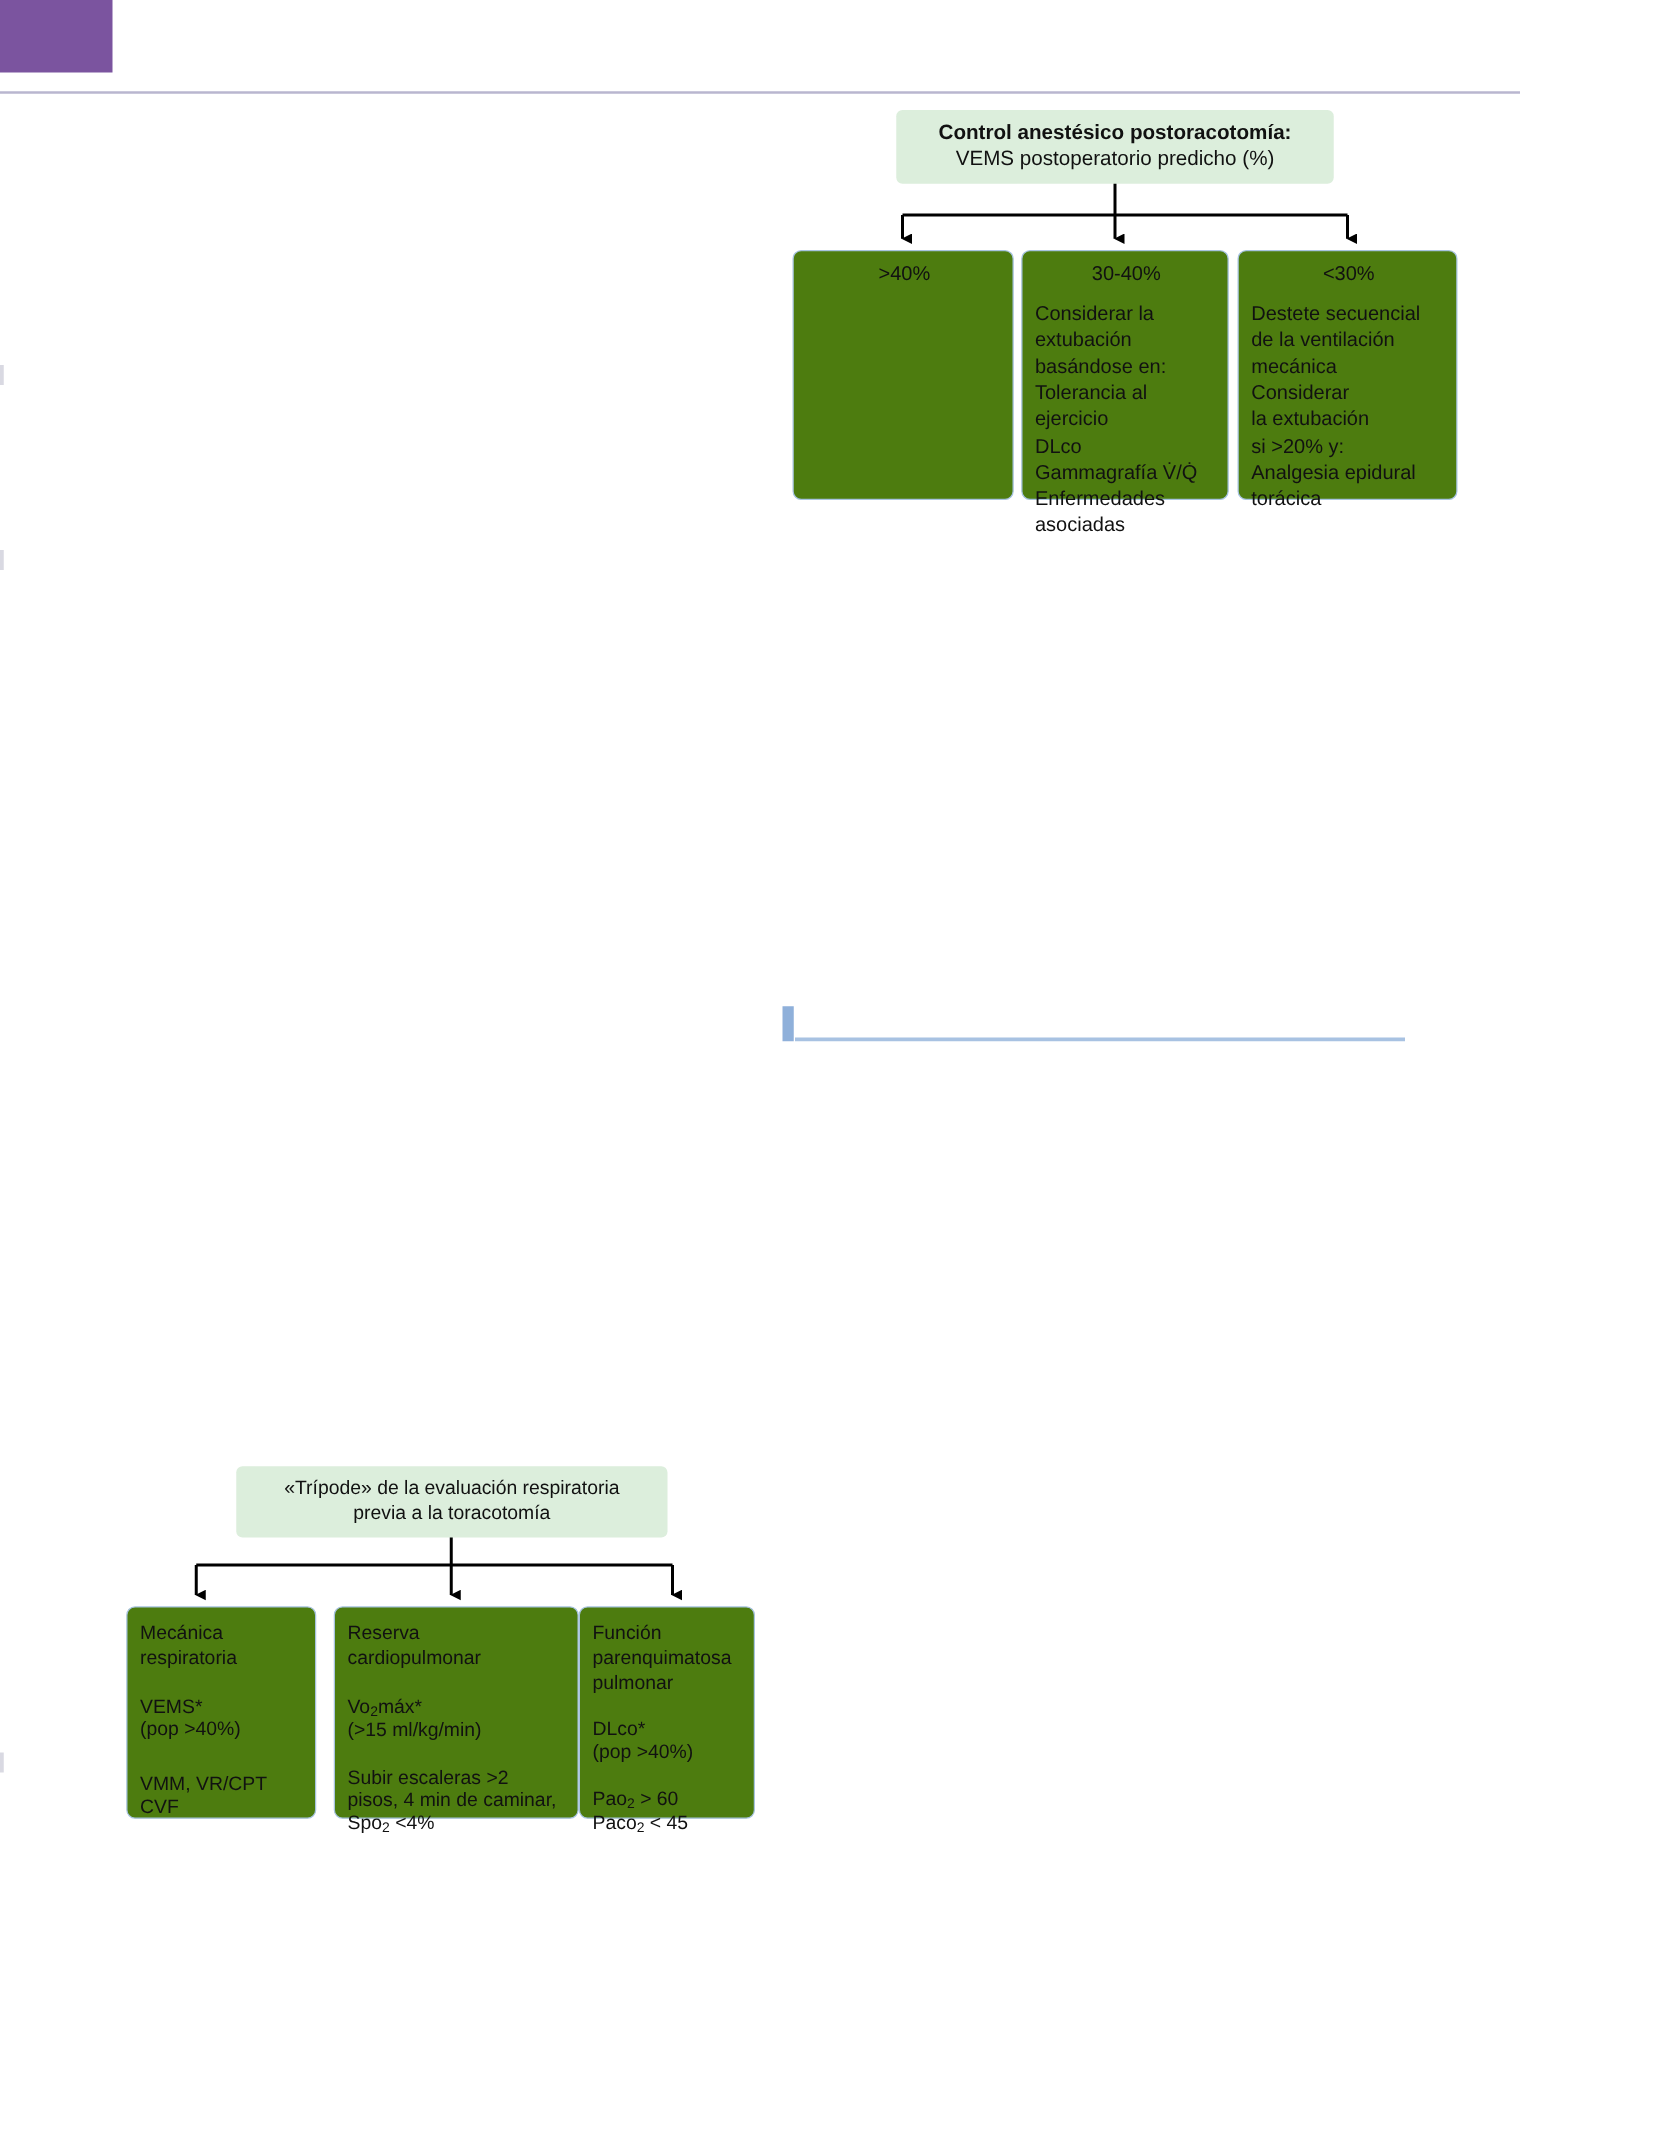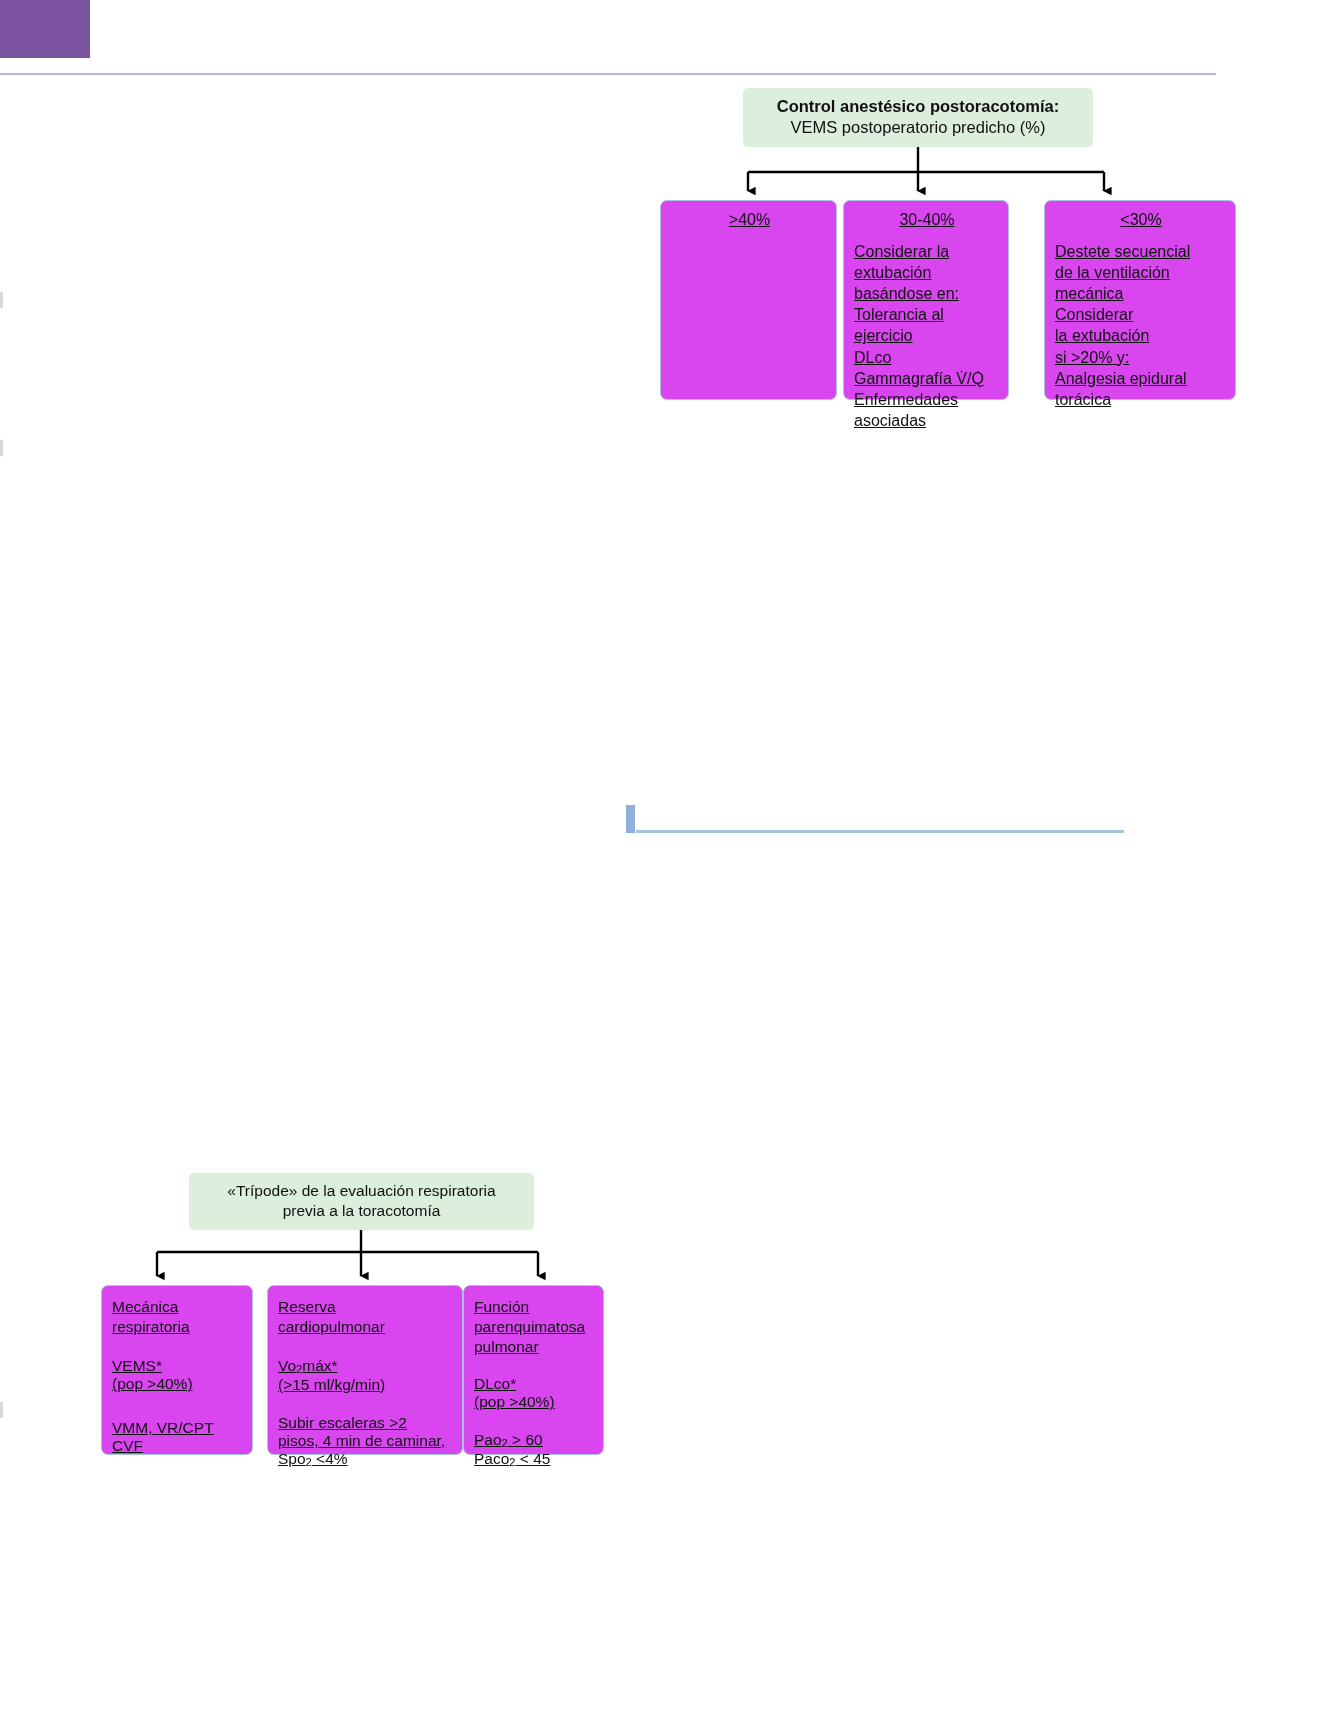--- a/index.html
+++ b/index.html
@@ -82,26 +82,25 @@
     text-align: center;
     line-height: 1.28;
     padding: 8px 14px 9px;
     color: #111;
   }
   .flow-title .l1 { display: block; font-weight: bold; }
   .flow-title .l2 { display: block; font-weight: normal; }
 
   .flow-box {
     position: absolute;
-    background: #d946ef;
+    background: #4d7c0f;
     border: 1.4px solid #a7c3e0;
     border-radius: 7px;
     box-sizing: border-box;
     color: #111;
-    text-decoration: underline;
   }
   .flow-box .box-head {
     display: block;
     text-align: center;
     margin-bottom: 12px;
   }
   .flow-box .box-body {
     display: block;
     white-space: pre-line;
     line-height: 1.32;
@@ -110,33 +109,33 @@
   
   .connectors {
     position: absolute;
     left: 0;
     top: 0;
     overflow: visible;
     pointer-events: none;
   }
 
   
-  #diagram-top { left: 660px; top: 88px; width: 512px; height: 330px; }
+  #diagram-top { left: 634px; top: 88px; width: 512px; height: 330px; }
   #diagram-top .flow-title {
     left: 83px; top: 0; width: 350px;
     font-size: 16.5px;
   }
   #diagram-top .flow-box {
     top: 112px; height: 200px;
     font-size: 16px;
     padding: 10px 8px 8px 10px;
   }
   #diagram-top #box-top-1 { left: 0;    width: 177px; }
   #diagram-top #box-top-2 { left: 183px; width: 166px; }
-  #diagram-top #box-top-3 { left: 356px; width: 192px; margin-left: 28px; }
+  #diagram-top #box-top-3 { left: 356px; width: 176px; }
 
   
   #diagram-bottom { left: 101px; top: 1172px; width: 530px; height: 310px; }
   #diagram-bottom .flow-title {
     left: 88px; top: 1px; width: 345px;
     font-size: 15.5px;
   }
   #diagram-bottom .flow-title .l1 { font-weight: normal; }
   #diagram-bottom .flow-box {
     top: 113px; height: 170px;

